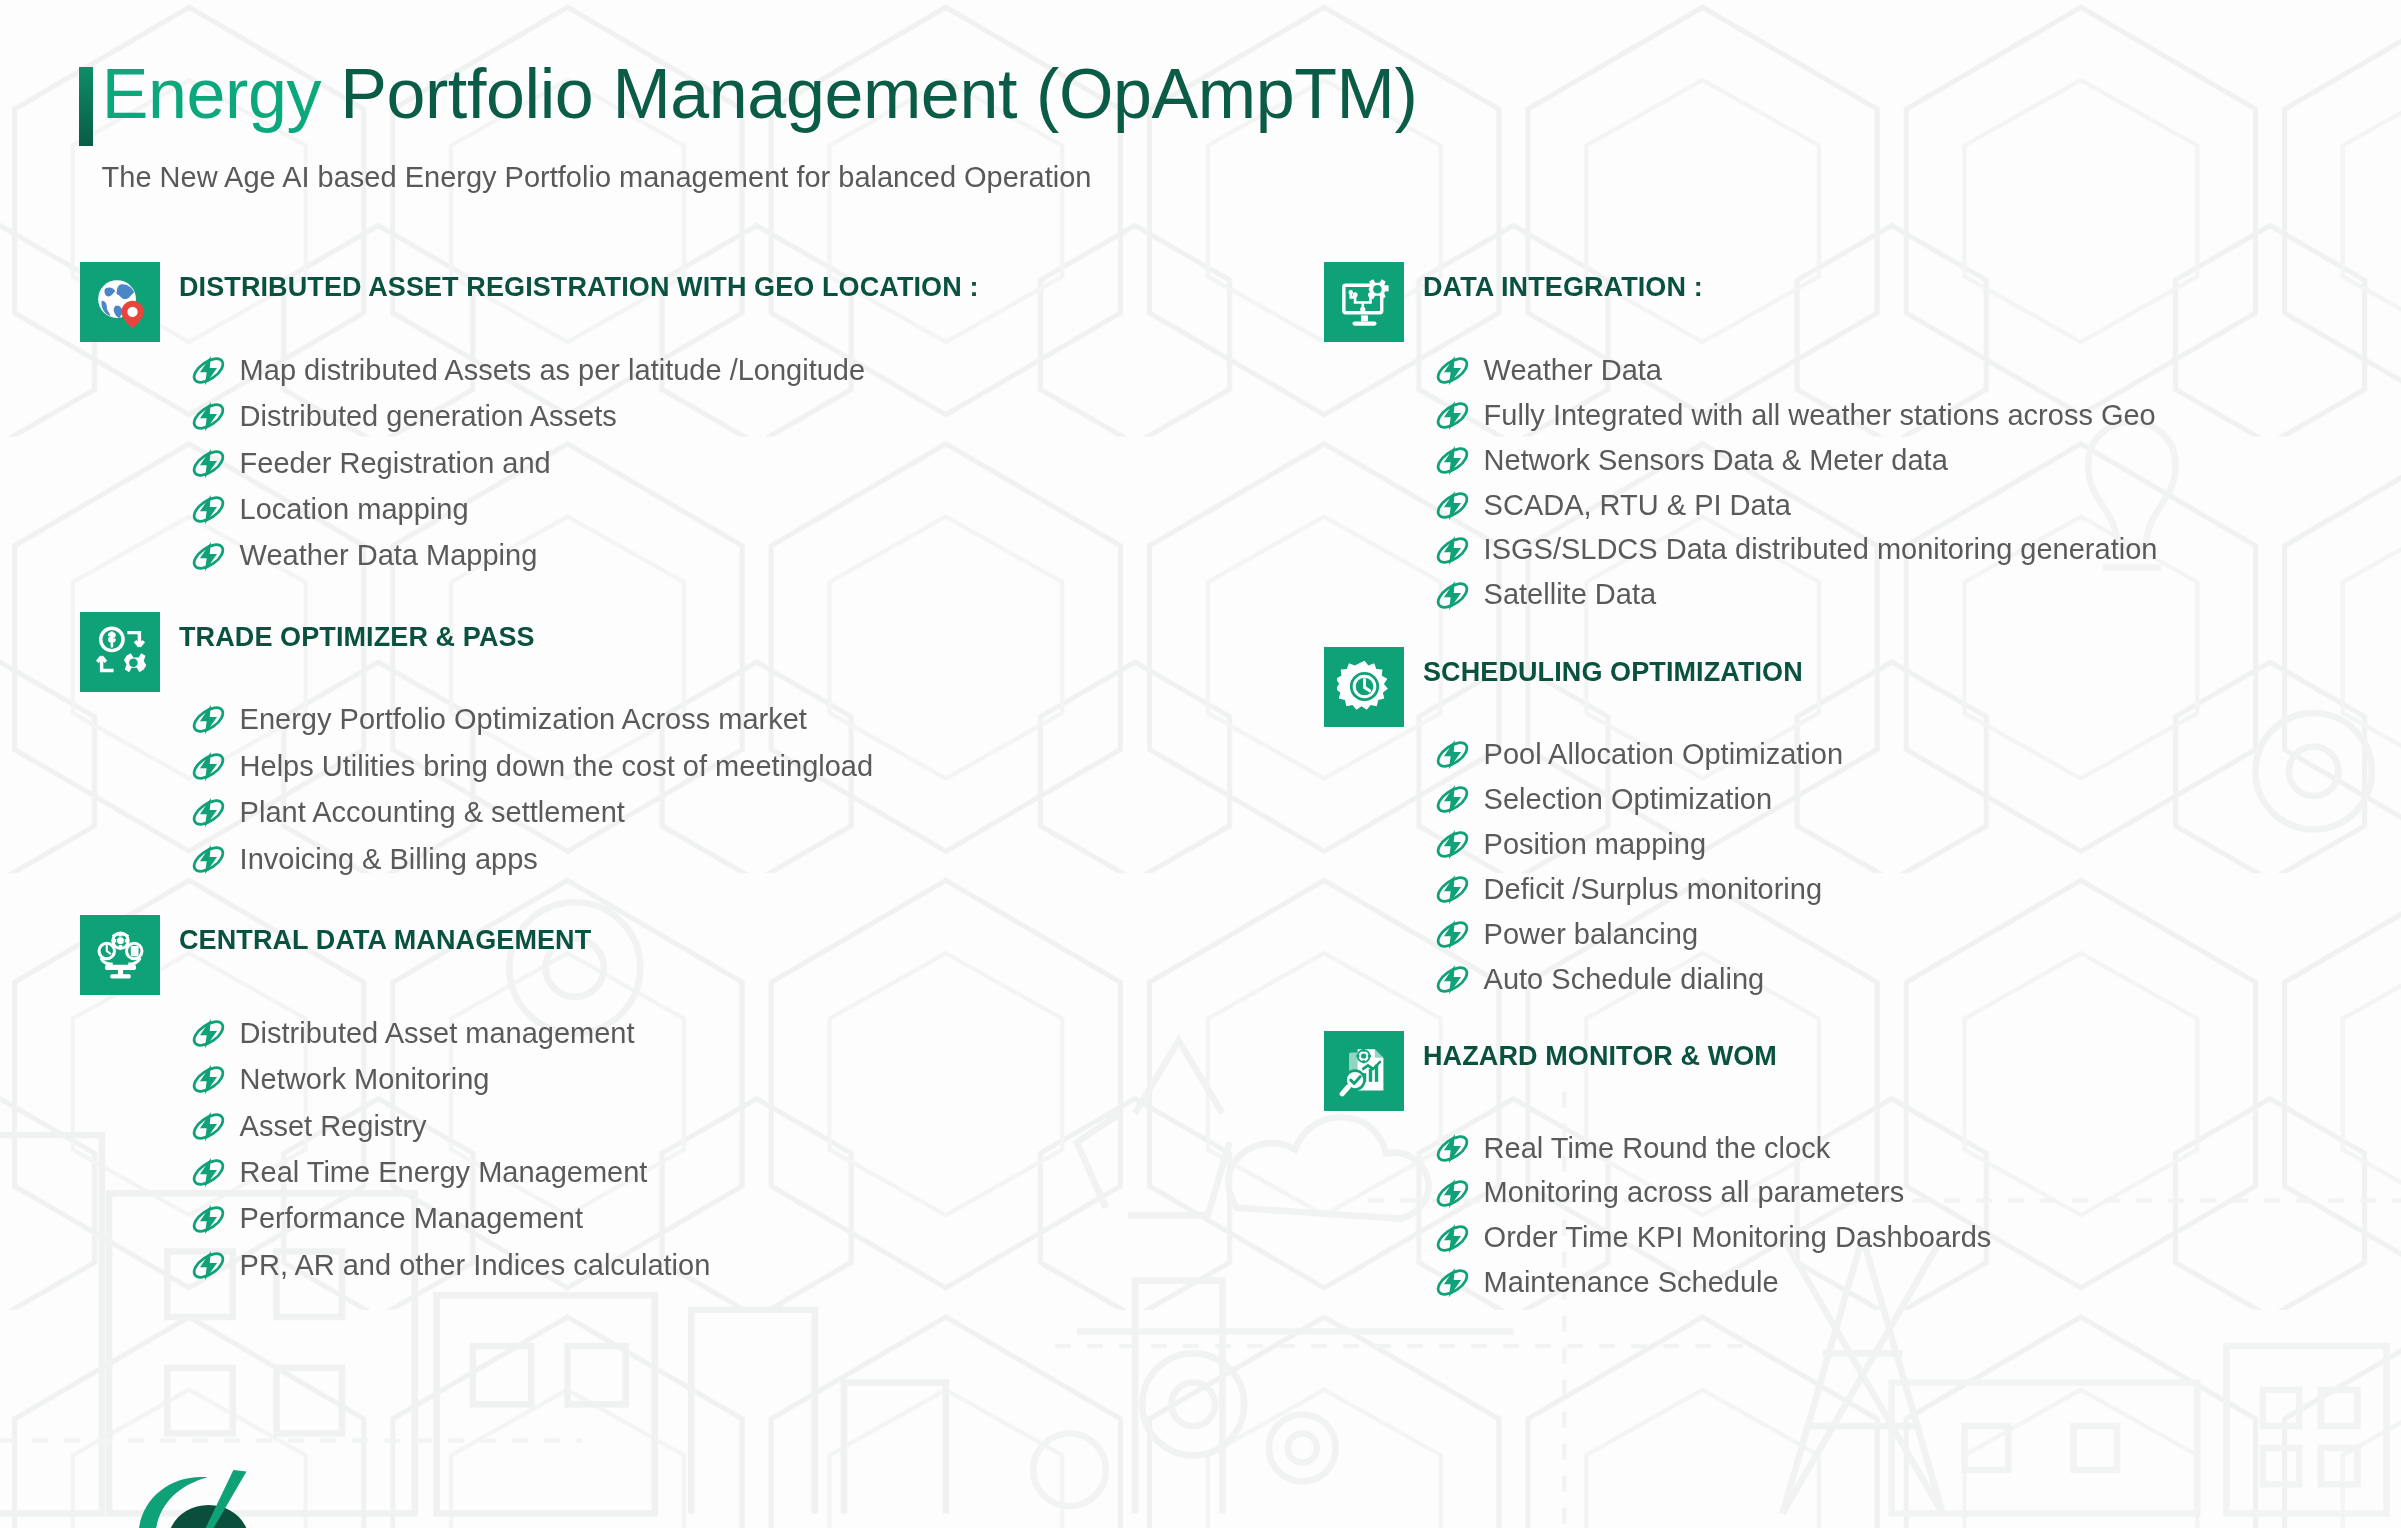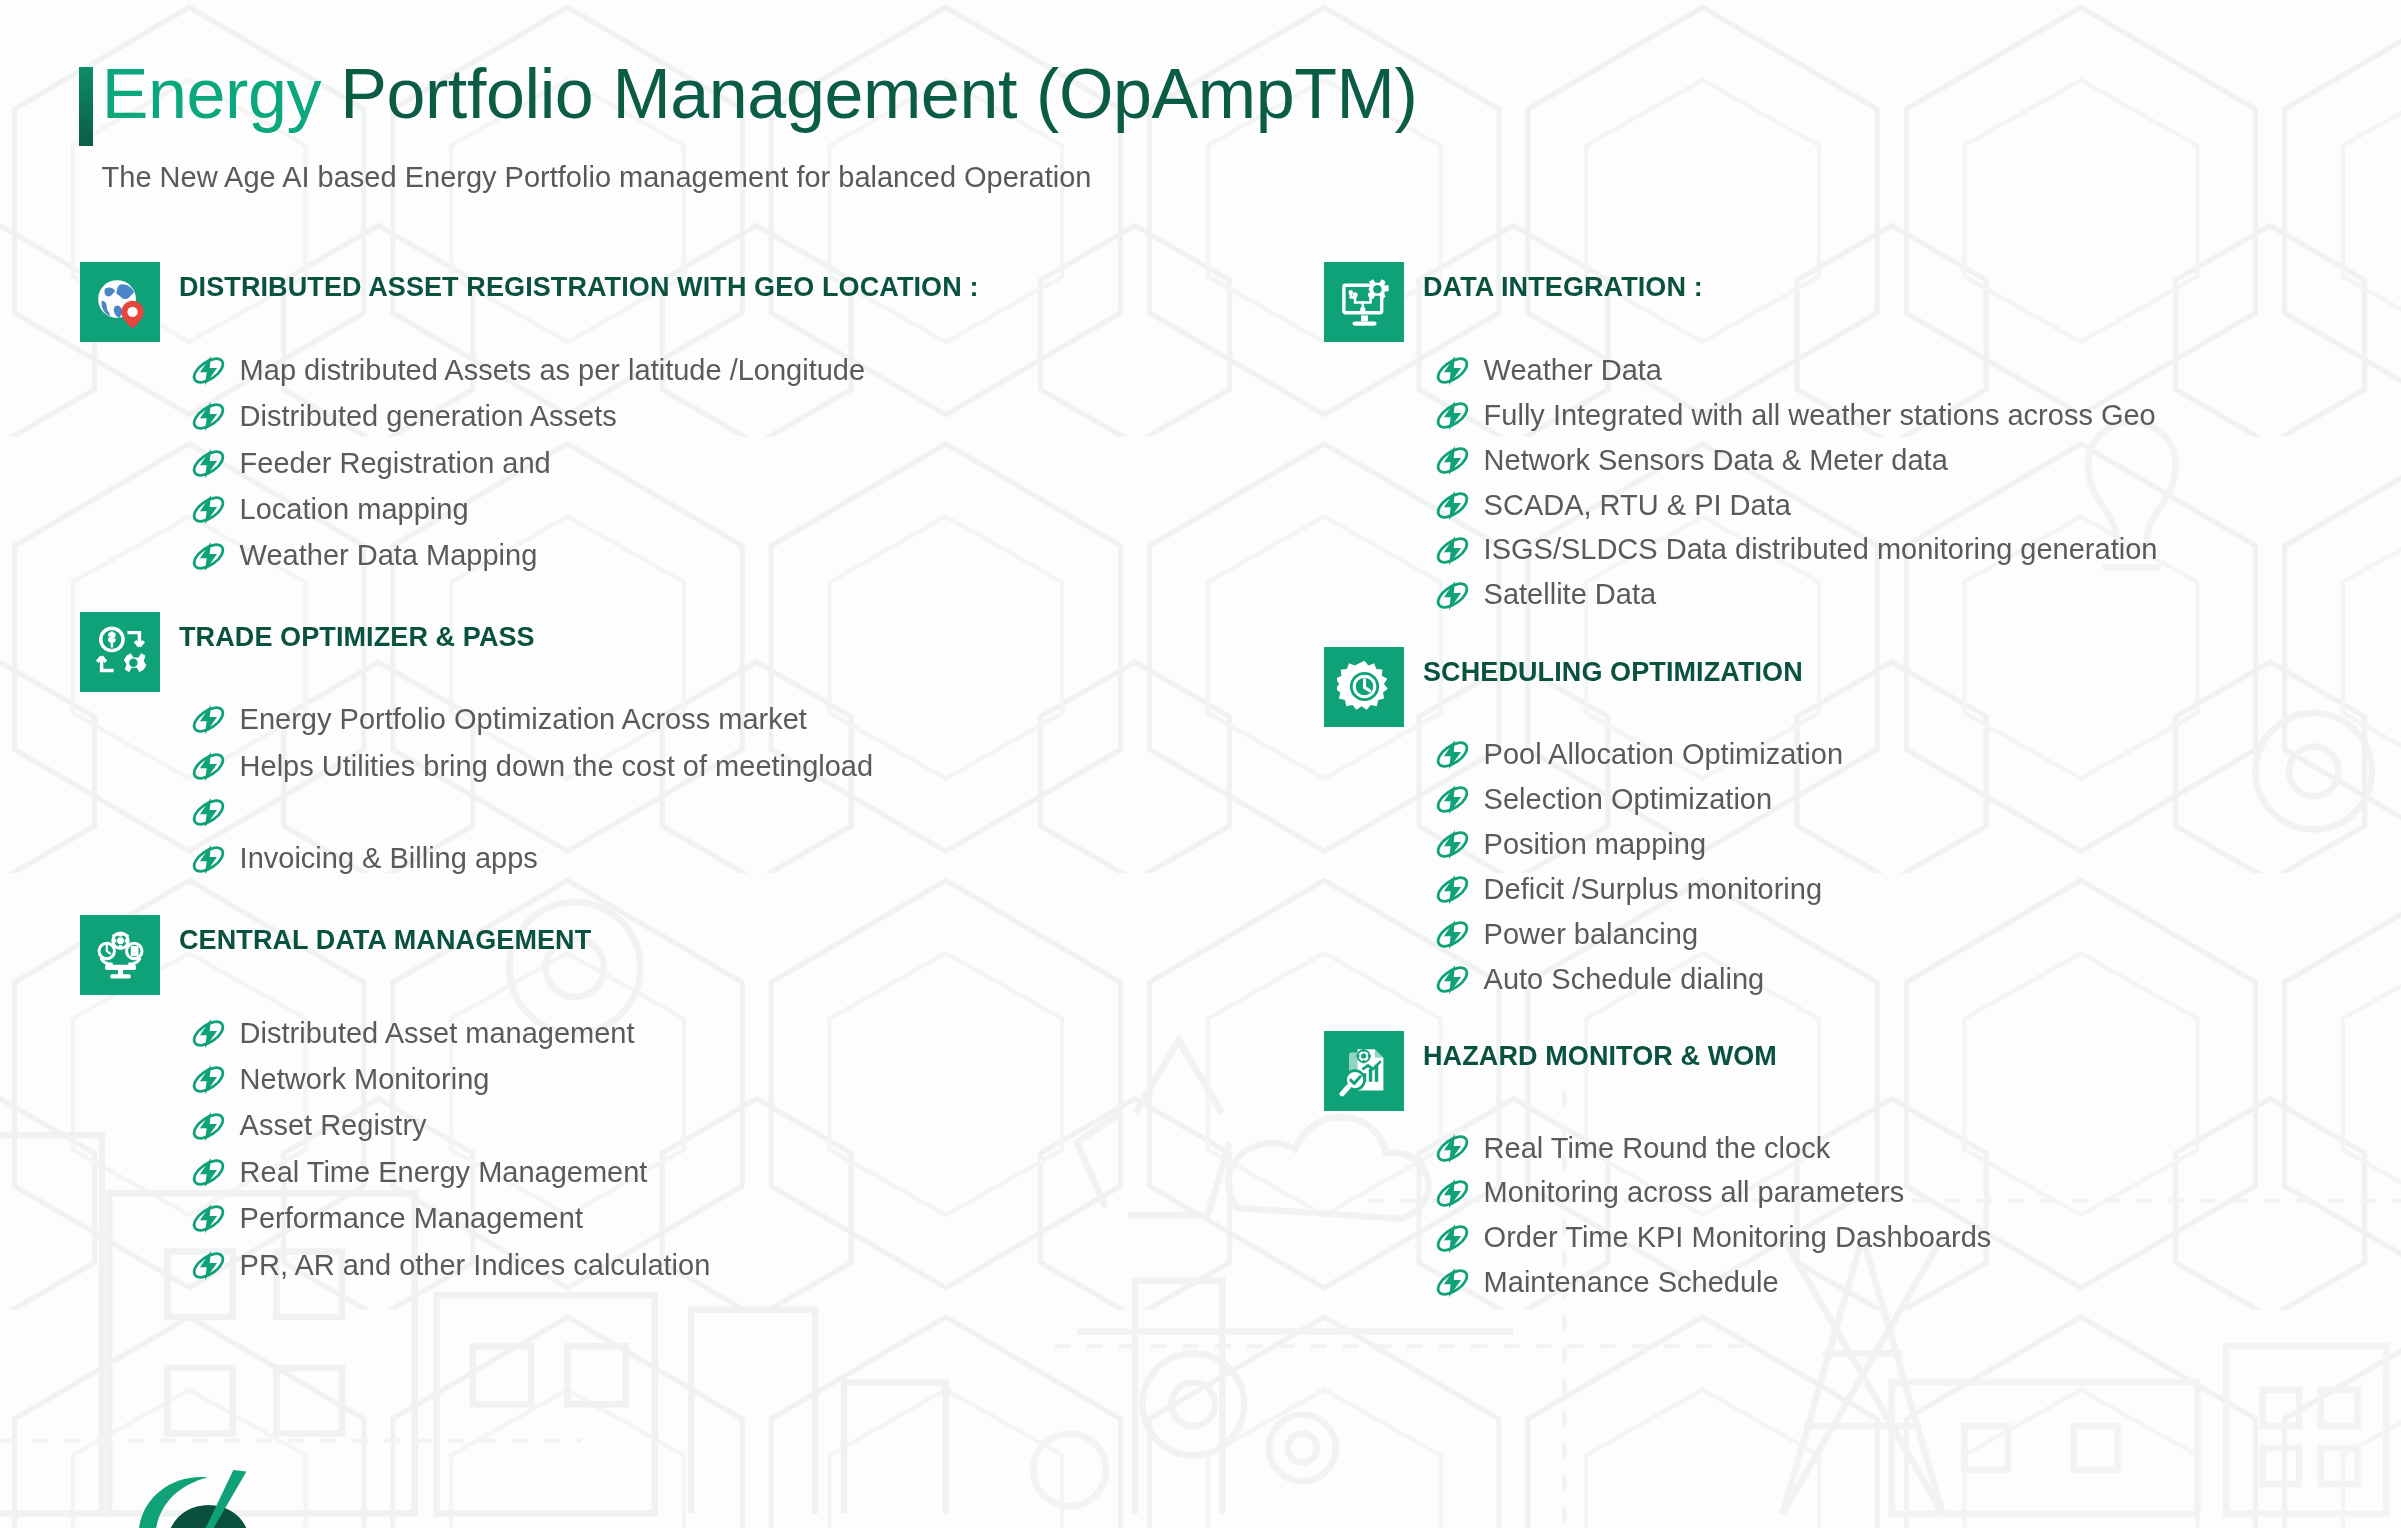--- a/index.html
+++ b/index.html
@@ -293,20 +293,21 @@
             </span>
             <span class="b-text">Helps Utilities bring down the cost of meetingload</span>
           </li>
         <li class="bullet">
             <span class="b-icon">
               <svg viewBox="0 0 64 64" xmlns="http://www.w3.org/2000/svg">
                 <ellipse cx="32" cy="32" rx="27" ry="14" fill="none" stroke="#0fa178" stroke-width="4.5" transform="rotate(-35 32 32)"></ellipse>
                 <path d="M36 8 L18 35 L29 35 L26 56 L46 28 L34 28 Z" fill="#0fa178"></path>
               </svg>
             </span>
+            <span class="b-text">Plant Accounting &amp; settlement</span>
           </li>
         <li class="bullet">
             <span class="b-icon">
               <svg viewBox="0 0 64 64" xmlns="http://www.w3.org/2000/svg">
                 <ellipse cx="32" cy="32" rx="27" ry="14" fill="none" stroke="#0fa178" stroke-width="4.5" transform="rotate(-35 32 32)"></ellipse>
                 <path d="M36 8 L18 35 L29 35 L26 56 L46 28 L34 28 Z" fill="#0fa178"></path>
               </svg>
             </span>
             <span class="b-text">Invoicing &amp; Billing apps</span>
           </li>

